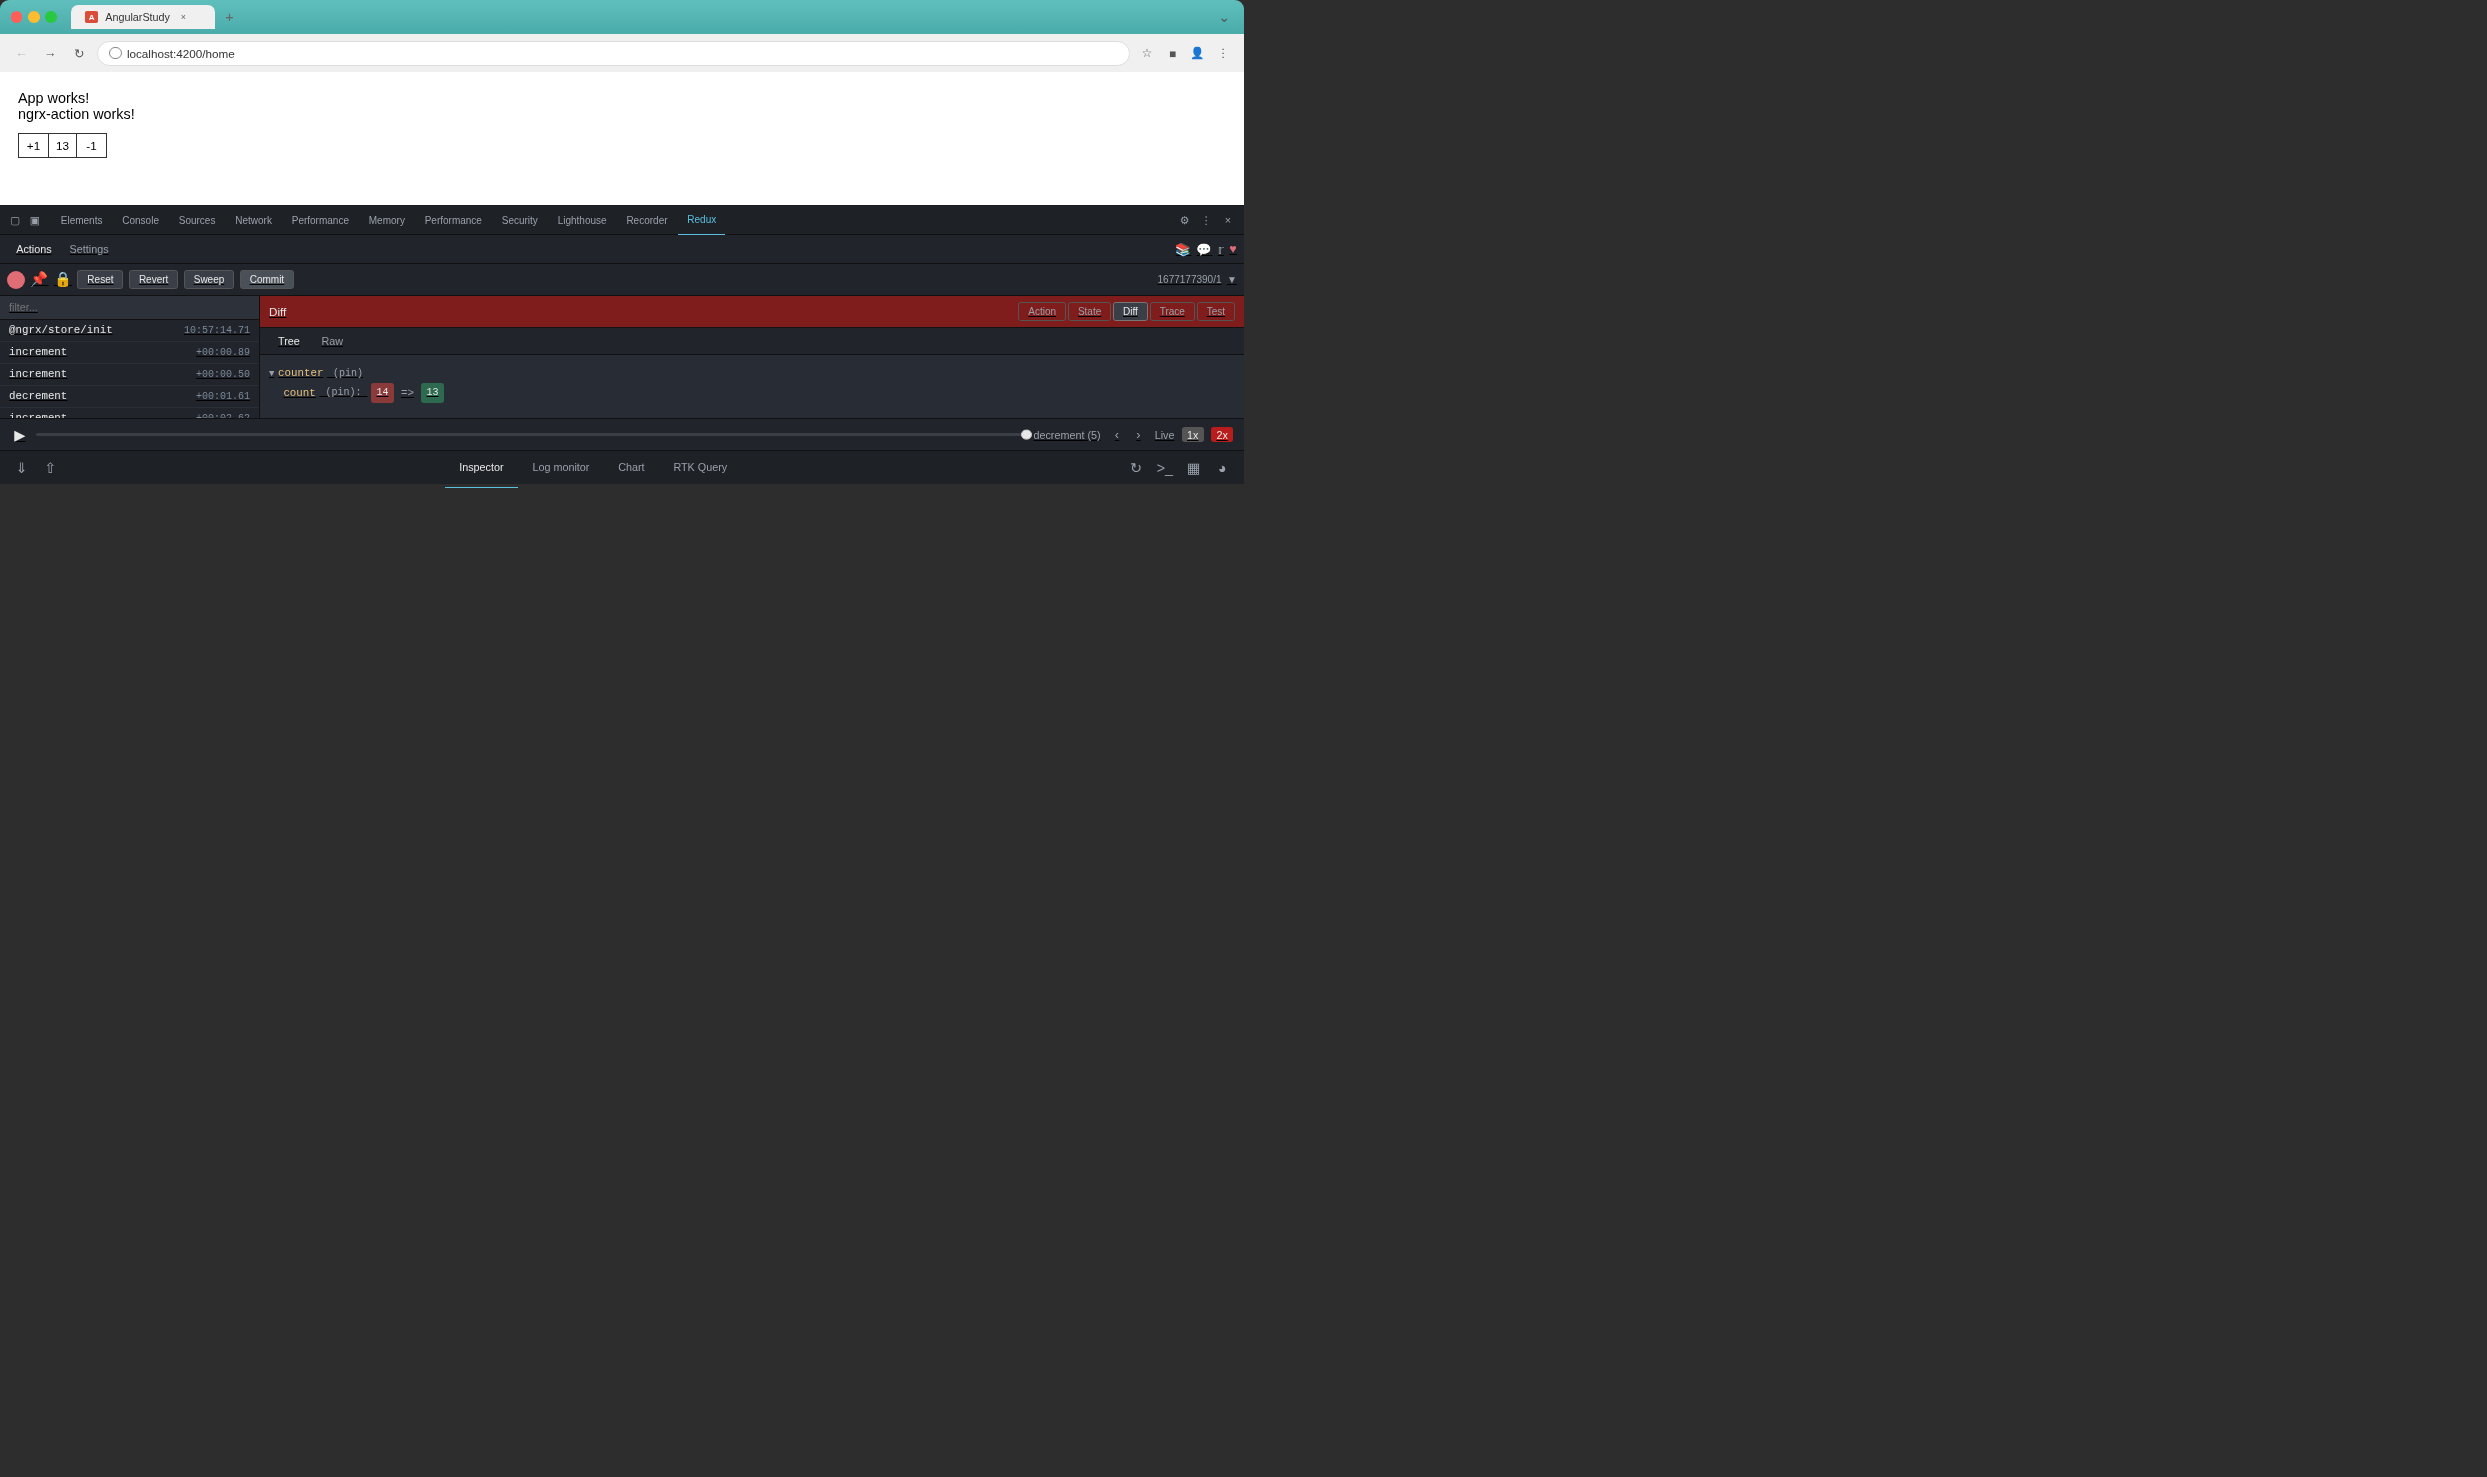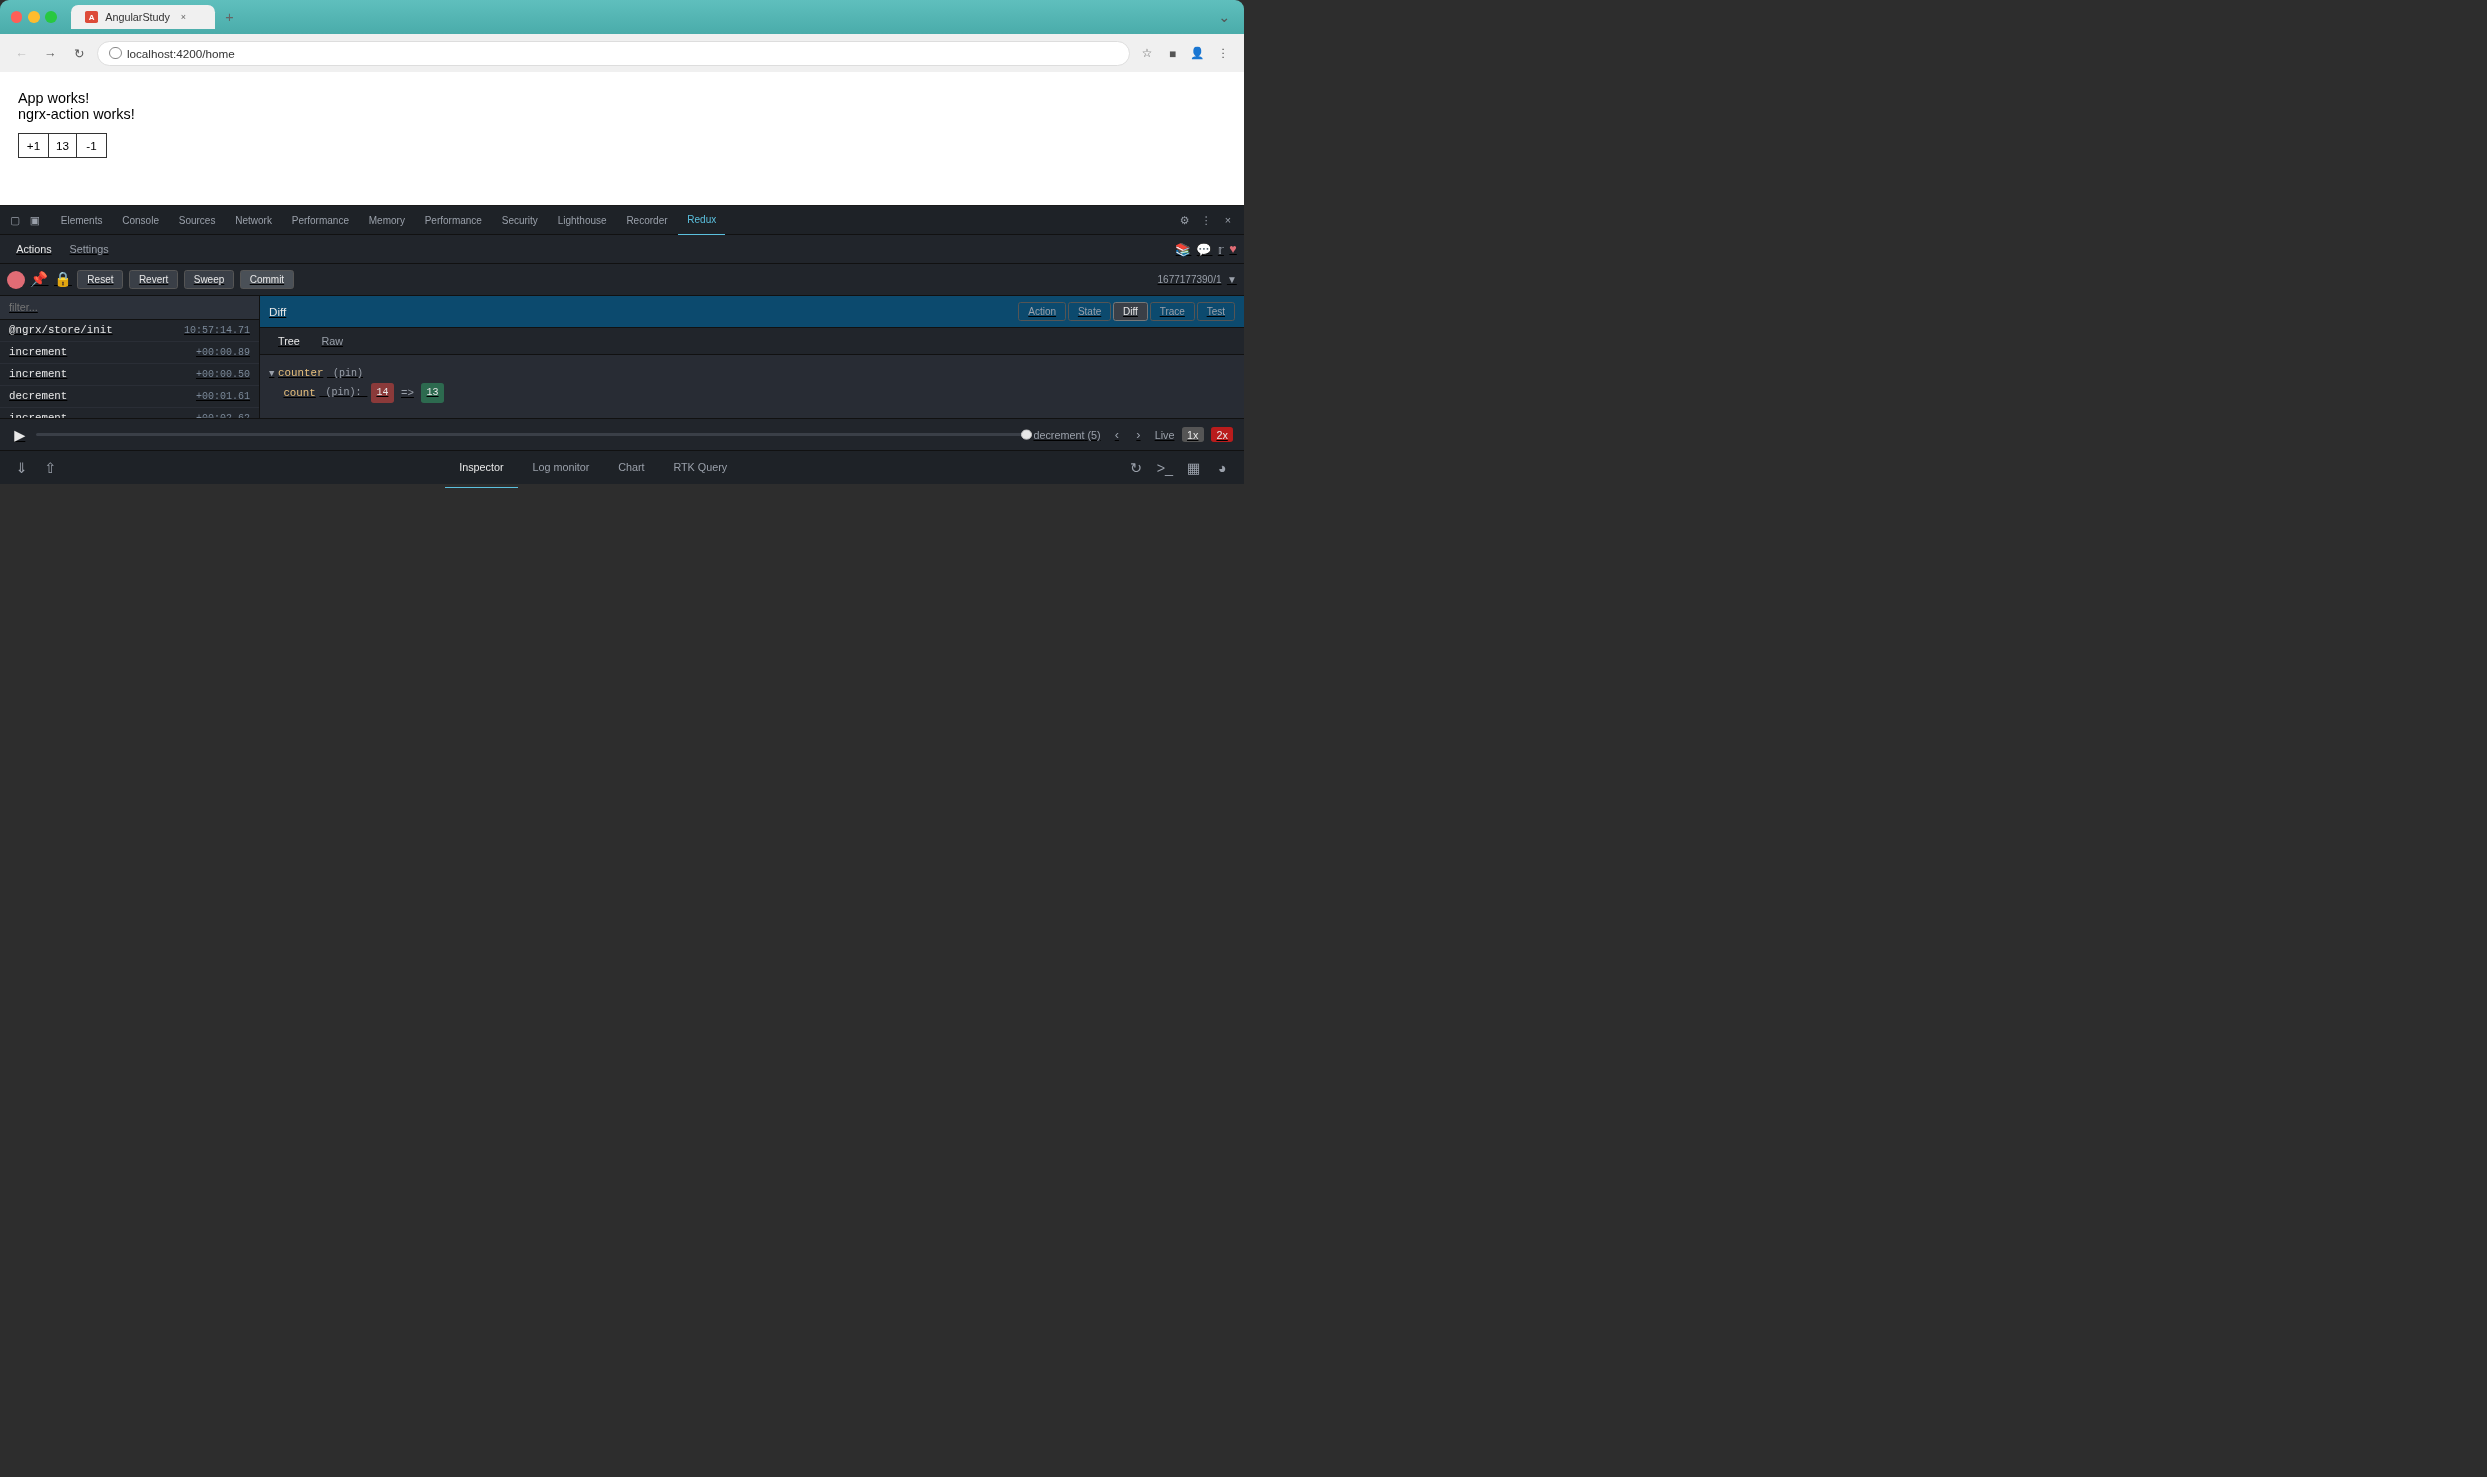--- a/index.html
+++ b/index.html
@@ -60,21 +60,21 @@
 
     .devtools-main { display: flex; flex: 1; overflow: hidden; }
     .actions-panel { width: 260px; background: #21252b; border-right: 0.9px solid #111; display: flex; flex-direction: column; overflow: hidden; }
     .filter-input { background: #2c313a; border: none; border-bottom: 0.9px solid #111; padding: 5.4px 9px; color: #9aa0aa; font-size: 10.8px; width: 100%; outline: none; }
     .action-list { flex: 1; overflow-y: auto; }
     .action-item { display: flex; justify-content: space-between; align-items: center; padding: 4.5px 9px; border-bottom: 0.9px solid #2a2e36; cursor: pointer; }
     .action-name { font-size: 10.8px; color: #e8e8e8; font-family: 'Courier New', monospace; }
     .action-time { font-size: 10px; color: #7a8898; font-family: 'Courier New', monospace; }
 
     .inspector-panel { flex: 1; background: #282c34; display: flex; flex-direction: column; overflow: hidden; }
-    .inspector-header { height: 32px; background: #0c4a6e; display: flex; align-items: center; padding: 0 9px; border-bottom: 0.9px solid #111; justify-content: space-between; }
+    .inspector-header { height: 32px; background: #7f1d1d; display: flex; align-items: center; padding: 0 9px; border-bottom: 0.9px solid #111; justify-content: space-between; }
     .inspector-title { font-size: 11.7px; color: #e8e8e8; }
     .inspector-btns { display: flex; gap: 1.8px; }
     .inspector-btn { padding: 2.7px 9px; background: transparent; border: 0.9px solid #555; border-radius: 2.7px; color: #9aa0aa; font-size: 10px; cursor: pointer; }
     .inspector-btn.active { background: #3a3f47; color: #e8e8e8; border-color: #777; }
 
     .inspector-subtabs { height: 27px; background: #21252b; display: flex; align-items: center; padding: 0 9px; gap: 3.6px; border-bottom: 0.9px solid #111; }
     .inspector-subtab { padding: 0 9px; height: 27px; display: flex; align-items: center; font-size: 10.8px; color: #9aa0aa; cursor: pointer; }
     .inspector-subtab.active { color: #e8e8e8; }
 
     .inspector-content { flex: 1; padding: 9px; overflow: auto; font-family: 'Courier New', monospace; font-size: 10.8px; }

